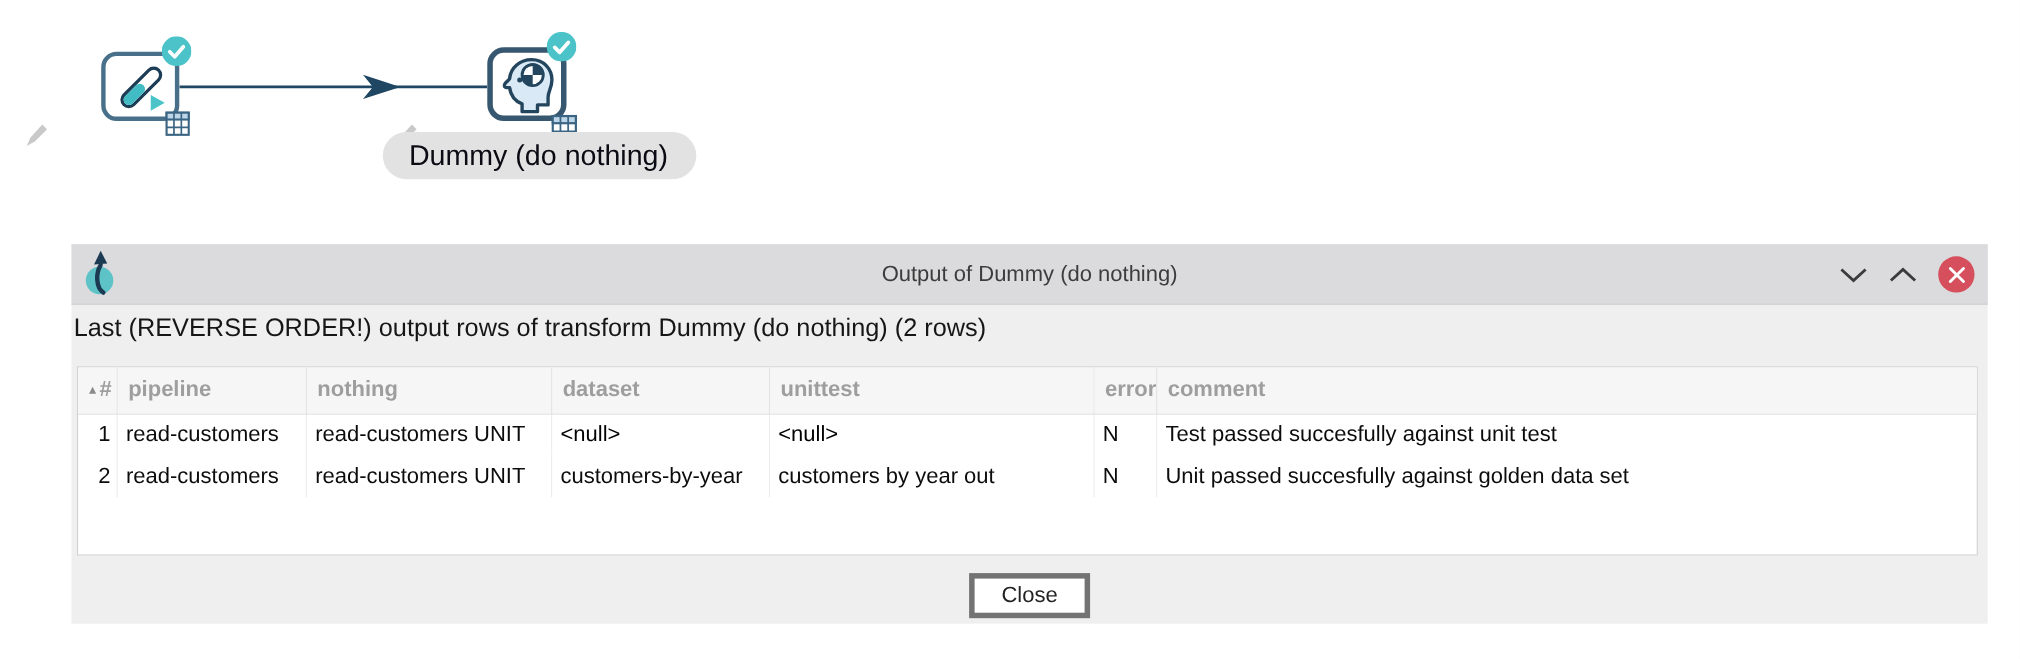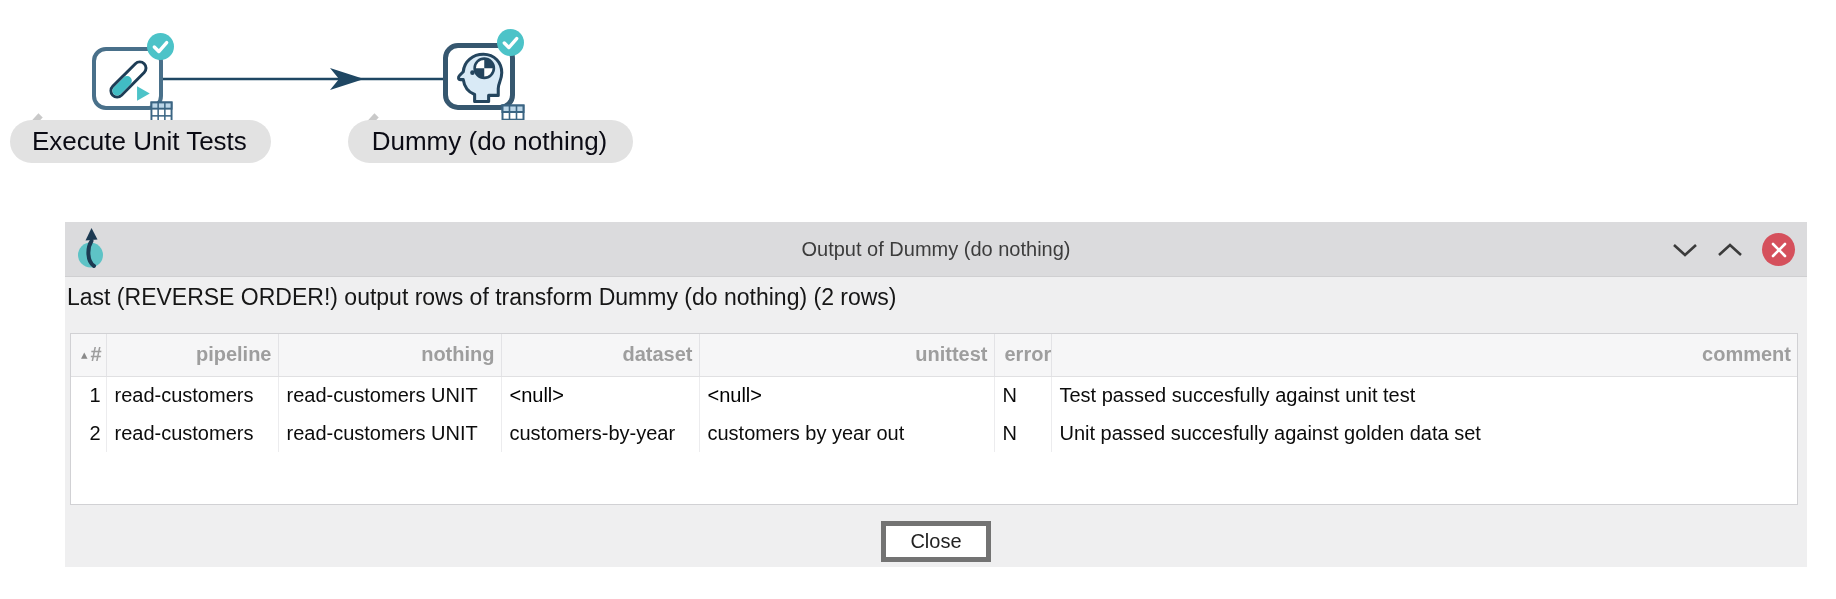--- a/index.html
+++ b/index.html
@@ -42,21 +42,21 @@
                        align-items:center; gap:19px; }
   .tb-btn { background:none; border:none; cursor:pointer; display:flex; align-items:center; padding:0; }
   #close-dialog-btn { width:33px; height:33px; border-radius:50%; background:#d5505c;
                       display:flex; align-items:center; justify-content:center; }
 
   #subtitle { position:absolute; left:2px; top:62px; font-size:23px; color:#161616; }
 
   #table-wrap { position:absolute; left:5px; top:111px; width:1728px; height:172px;
                 background:#ffffff; border:1px solid #d1d1d4; overflow:hidden; }
   table { border-collapse:collapse; table-layout:fixed; width:1726px; font-size:20px; }
-  th { height:42px; background:#f6f6f7; color:#9e9e9e; font-weight:bold; text-align:right;
+  th { height:42px; background:#f6f6f7; color:#9e9e9e; font-weight:bold; text-align:left;
        padding:0 6px 0 10px; border-right:1px solid #e3e3e6; border-bottom:1px solid #e0e0e2;
        overflow:hidden; white-space:nowrap; }
   td { height:38px; color:#0c0c0c; padding:0 6px 0 8px; border-right:1px solid #ececee;
        overflow:hidden; white-space:nowrap; }
   th:last-child, td:last-child { border-right:none; }
   th.num, td.num { text-align:right; padding-right:5px; }
   th.num { display:table-cell; }
   .sort-ind { color:#8a8a8a; font-size:13px; margin-right:3px; vertical-align:2px; }
   td.cell-null { color:#000000; }
 
@@ -90,23 +90,20 @@
   <svg id="node1-grid" class="grid-badge" viewBox="0 0 24 24">
     <rect x="1.5" y="1.5" width="21" height="21" fill="#ffffff" stroke="#3b6583" stroke-width="2"></rect>
     <rect x="1.5" y="1.5" width="21" height="6.5" fill="#bcd6e8" stroke="#3b6583" stroke-width="2"></rect>
     <line x1="8.5" y1="1.5" x2="8.5" y2="22.5" stroke="#3b6583" stroke-width="1.6"></line>
     <line x1="15.5" y1="1.5" x2="15.5" y2="22.5" stroke="#3b6583" stroke-width="1.6"></line>
     <line x1="1.5" y1="15.5" x2="22.5" y2="15.5" stroke="#3b6583" stroke-width="1.6"></line>
   </svg>
   <svg id="pencil1" class="pencil" viewBox="0 0 24 24">
     <path d="M4 21 L7 14 L17 3 L21 7 L11 17 Z" fill="#c9c9c9"></path>
   </svg>
-  <div id="pill1" class="label-pill">
-    <span>Execute Unit Tests</span>
-  </div>
 
   <div id="node2-box" class="node-box">
     <svg width="56" height="56" viewBox="0 0 64 64">
       <path d="M37 6 C50 6 58 16 58 27 C58 35 54 39 54 45 L54 53 L43 53 L43 60 L27 60 L27 52 C19 49 15 42 14 35 L11 35 C8 35 8 32 10 30 L14 26 C15 14 25 6 37 6 Z" fill="#d9eaf6" stroke="#24455e" stroke-width="3.5" stroke-linejoin="round"></path>
       <circle cx="38" cy="22" r="11" fill="#ffffff" stroke="#24455e" stroke-width="3"></circle>
       <path d="M38 11 A11 11 0 0 1 49 22 L38 22 Z" fill="#24455e"></path>
       <path d="M38 33 A11 11 0 0 1 27 22 L38 22 Z" fill="#24455e"></path>
       <circle cx="24.5" cy="27" r="2.6" fill="#24455e"></circle>
     </svg>
   </div>

